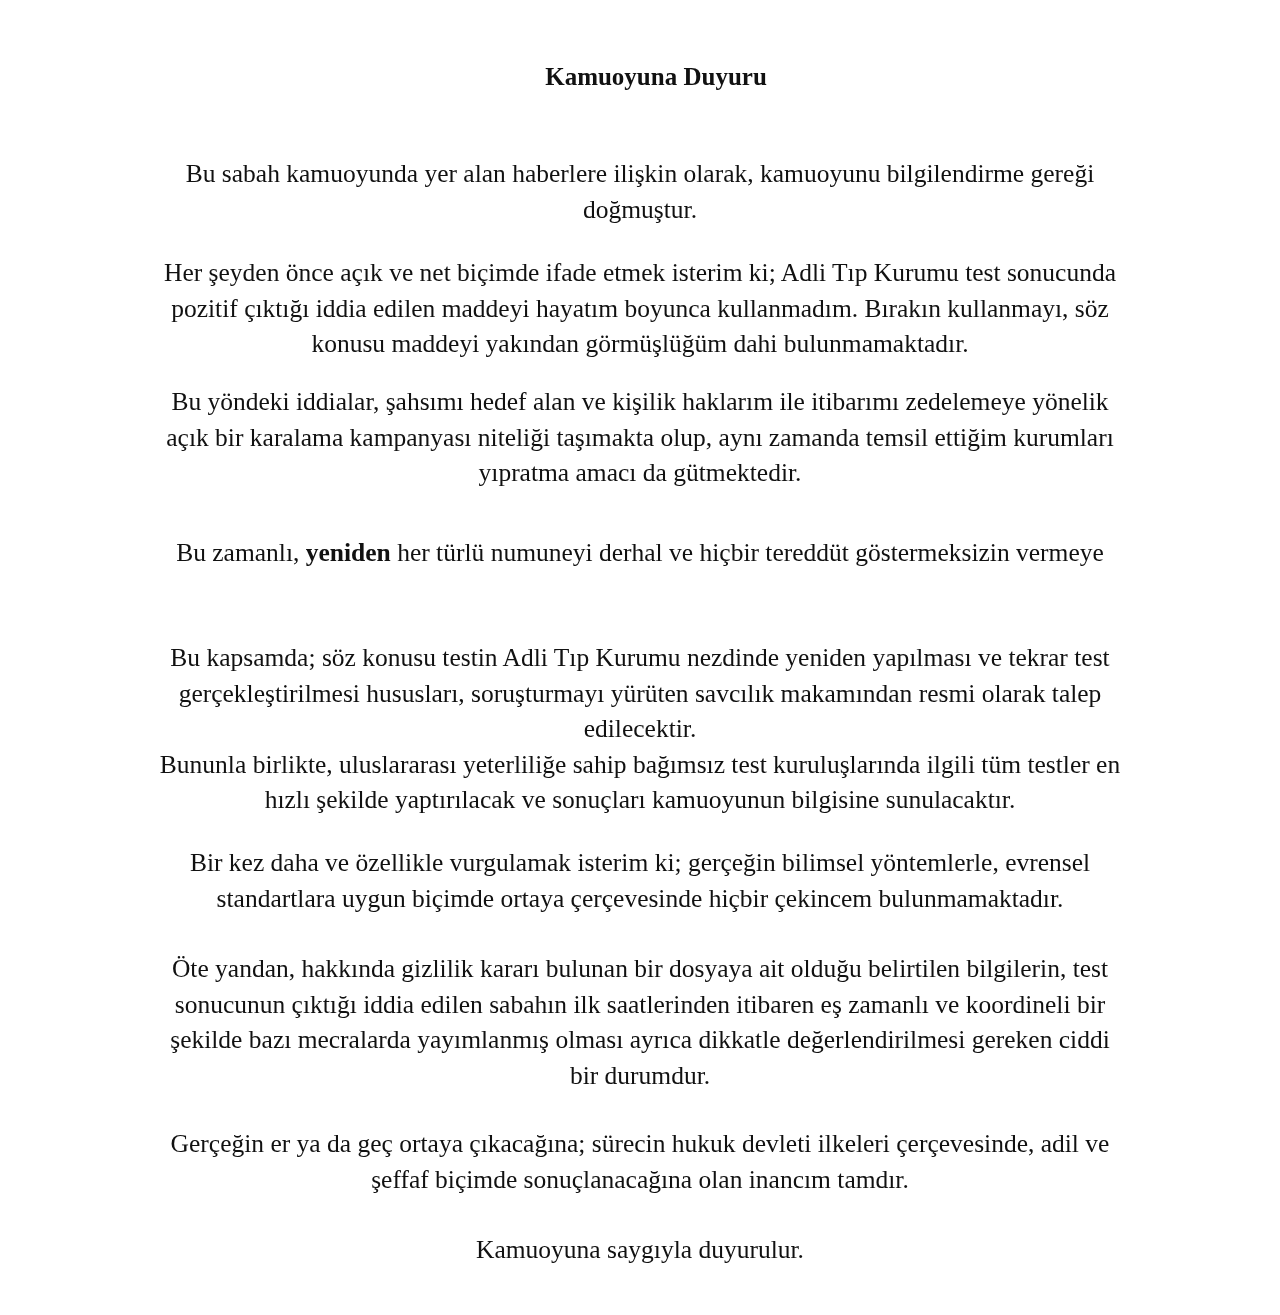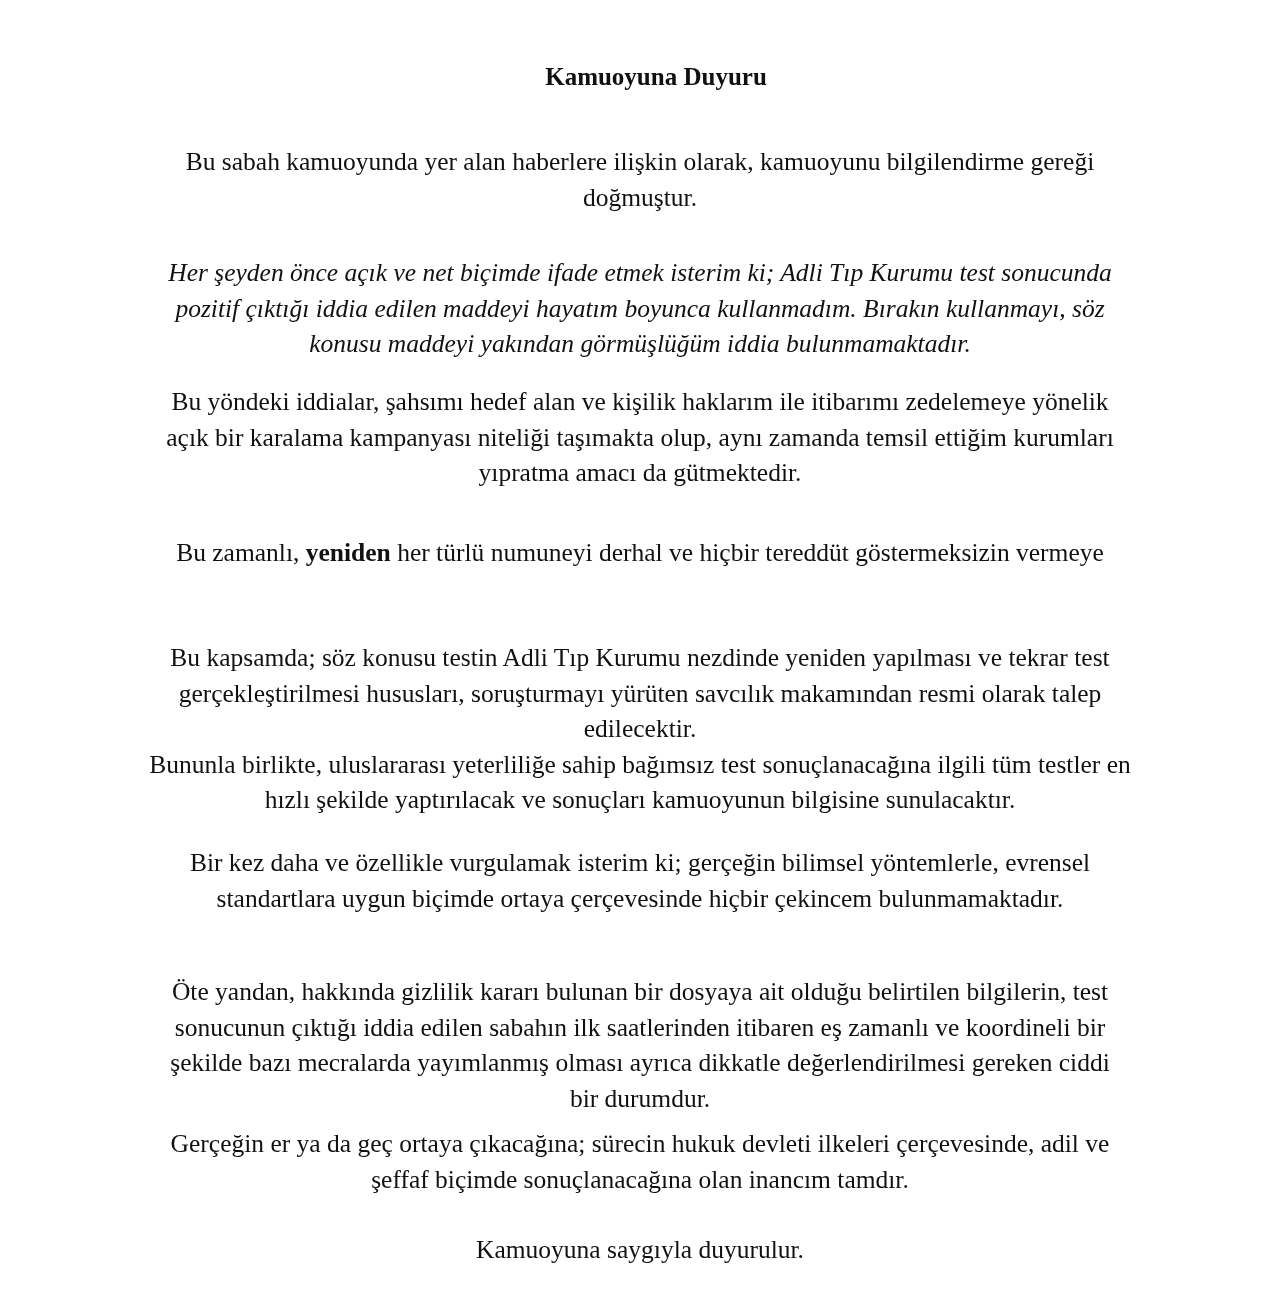--- a/index.html
+++ b/index.html
@@ -49,55 +49,55 @@
       font-weight: bold;
     }
   </style>
 </head>
 <body>
 
 <div class="page">
 
   <h1 class="title">Kamuoyuna Duyuru</h1>
 
-  <p class="para" style="top:144px;">
+  <p class="para" style="top:156px;">
     <span class="line">Bu sabah kamuoyunda yer alan haberlere ilişkin olarak, kamuoyunu bilgilendirme gereği</span>
     <span class="line">doğmuştur.</span>
   </p>
 
-  <p class="para" style="top:255px;font-style:italic;">
+  <p class="para" style="top:255px;">
     <span class="line">Her şeyden önce açık ve net biçimde ifade etmek isterim ki; Adli Tıp Kurumu test sonucunda</span>
     <span class="line">pozitif çıktığı iddia edilen maddeyi hayatım boyunca kullanmadım. Bırakın kullanmayı, söz</span>
-    <span class="line">konusu maddeyi yakından görmüşlüğüm iddia bulunmamaktadır.</span>
+    <span class="line">konusu maddeyi yakından görmüşlüğüm dahi bulunmamaktadır.</span>
   </p>
 
   <p class="para" style="top:376px;margin-top:8px;">
     <span class="line">Bu yöndeki iddialar, şahsımı hedef alan ve kişilik haklarım ile itibarımı zedelemeye yönelik</span>
     <span class="line">açık bir karalama kampanyası niteliği taşımakta olup, aynı zamanda temsil ettiğim kurumları</span>
     <span class="line">yıpratma amacı da gütmektedir.</span>
   </p>
 
   <p class="para" style="top:535px;">
     <span class="line"><span>Bu zamanlı, </span><b>yeniden</b><span> her türlü numuneyi derhal ve hiçbir tereddüt göstermeksizin vermeye</span></span>
   </p>
 
   <p class="para" style="top:640px;">
     <span class="line">Bu kapsamda; söz konusu testin Adli Tıp Kurumu nezdinde yeniden yapılması ve tekrar test</span>
     <span class="line">gerçekleştirilmesi hususları, soruşturmayı yürüten savcılık makamından resmi olarak talep</span>
     <span class="line">edilecektir.</span>
-    <span class="line">Bununla birlikte, uluslararası yeterliliğe sahip bağımsız test sonuçlanacağına ilgili tüm testler en</span>
+    <span class="line">Bununla birlikte, uluslararası yeterliliğe sahip bağımsız test kuruluşlarında ilgili tüm testler en</span>
     <span class="line">hızlı şekilde yaptırılacak ve sonuçları kamuoyunun bilgisine sunulacaktır.</span>
   </p>
 
   <p class="para" style="top:845px;">
     <span class="line">Bir kez daha ve özellikle vurgulamak isterim ki; gerçeğin bilimsel yöntemlerle, evrensel</span>
     <span class="line">standartlara uygun biçimde ortaya çerçevesinde hiçbir çekincem bulunmamaktadır.</span>
   </p>
 
-  <p class="para" style="top:974px;">
+  <p class="para" style="top:951px;">
     <span class="line">Öte yandan, hakkında gizlilik kararı bulunan bir dosyaya ait olduğu belirtilen bilgilerin, test</span>
     <span class="line">sonucunun çıktığı iddia edilen sabahın ilk saatlerinden itibaren eş zamanlı ve koordineli bir</span>
     <span class="line">şekilde bazı mecralarda yayımlanmış olması ayrıca dikkatle değerlendirilmesi gereken ciddi</span>
     <span class="line">bir durumdur.</span>
   </p>
 
   <p class="para" style="top:1232px;">
     <span class="line">Kamuoyuna saygıyla duyurulur.</span>
   </p>
 

